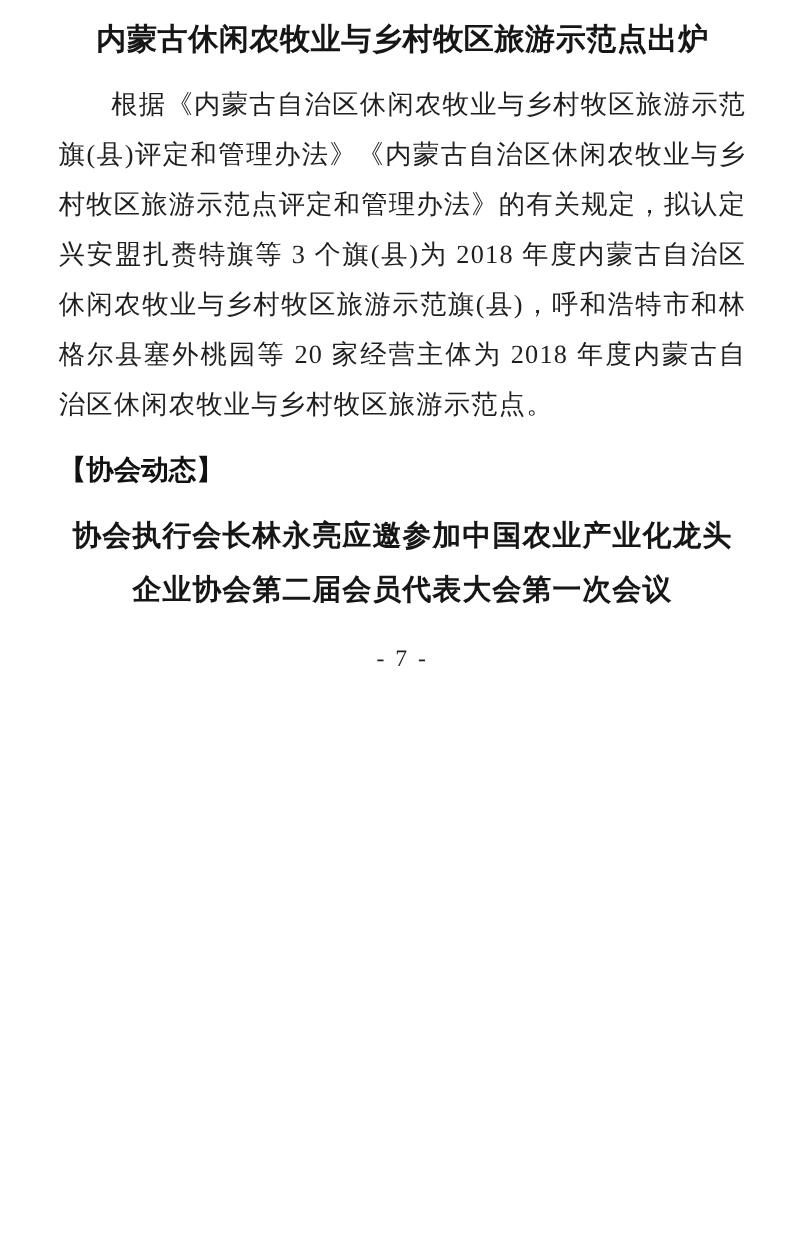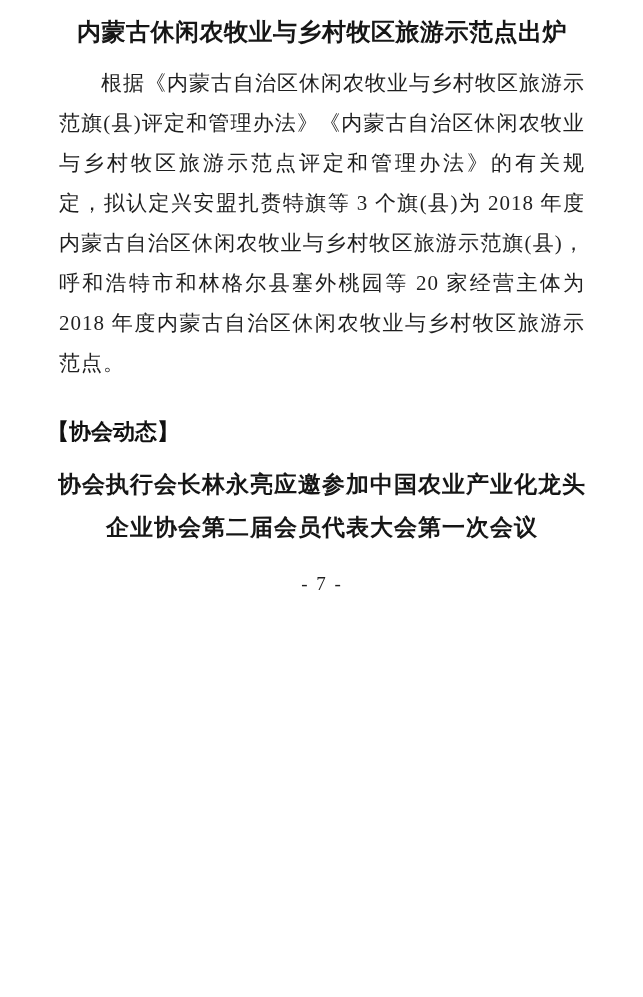--- a/index.html
+++ b/index.html
@@ -34,30 +34,30 @@
     margin: 0 0 12px 0;
   }
   .body-par {
     font-family: "Liberation Serif", "DejaVu Serif", serif;
     font-size: 21px;
     line-height: 40px;
     letter-spacing: 1px;
     text-align: justify;
     text-align-last: left;
     text-indent: 2em;
-    margin: 12px;
+    margin: 0;
     color: #1f1f1f;
   }
   .section-header {
     font-family: "Liberation Sans", "DejaVu Sans", sans-serif;
     font-weight: bold;
     font-size: 22px;
     line-height: 30px;
     text-align: left;
-    margin: 34px 0 16px 0;
+    margin: 18px 0 16px 0;
     color: #111111;
   }
   .page-footer {
     font-family: "Liberation Serif", "DejaVu Serif", serif;
     font-size: 19px;
     line-height: 26px;
     text-align: center;
     letter-spacing: 2px;
     margin-top: 22px;
     color: #1f1f1f;

